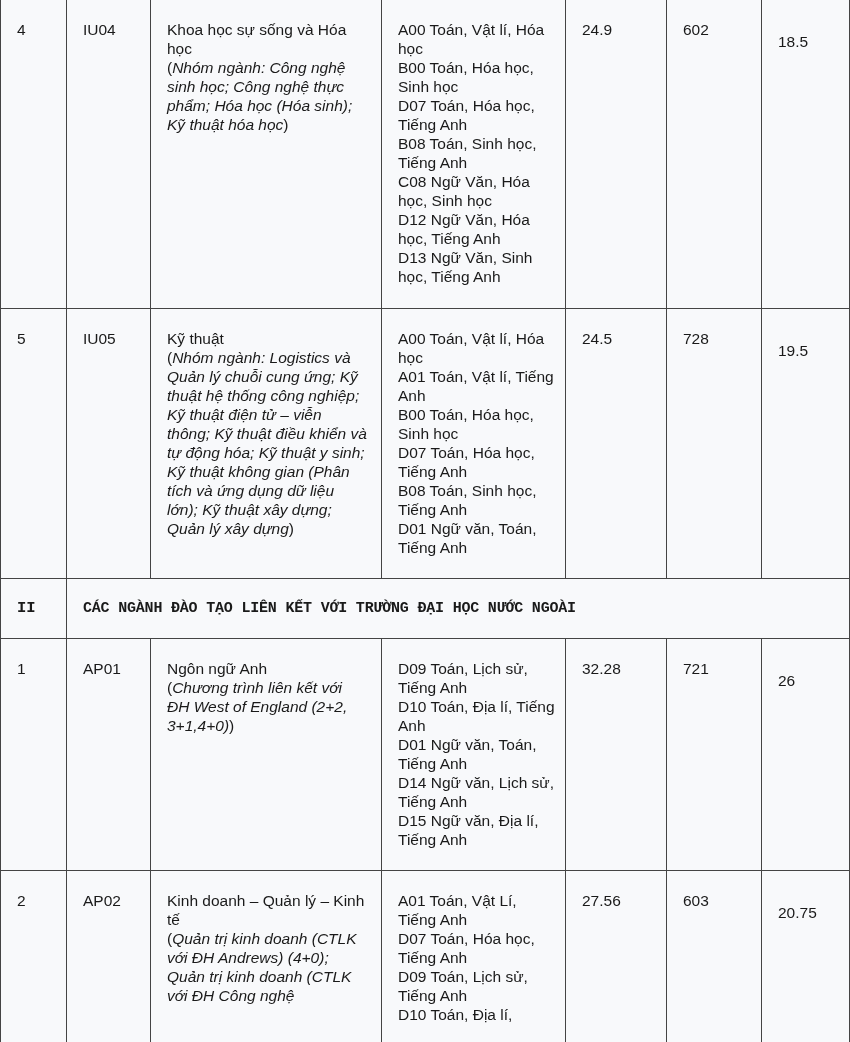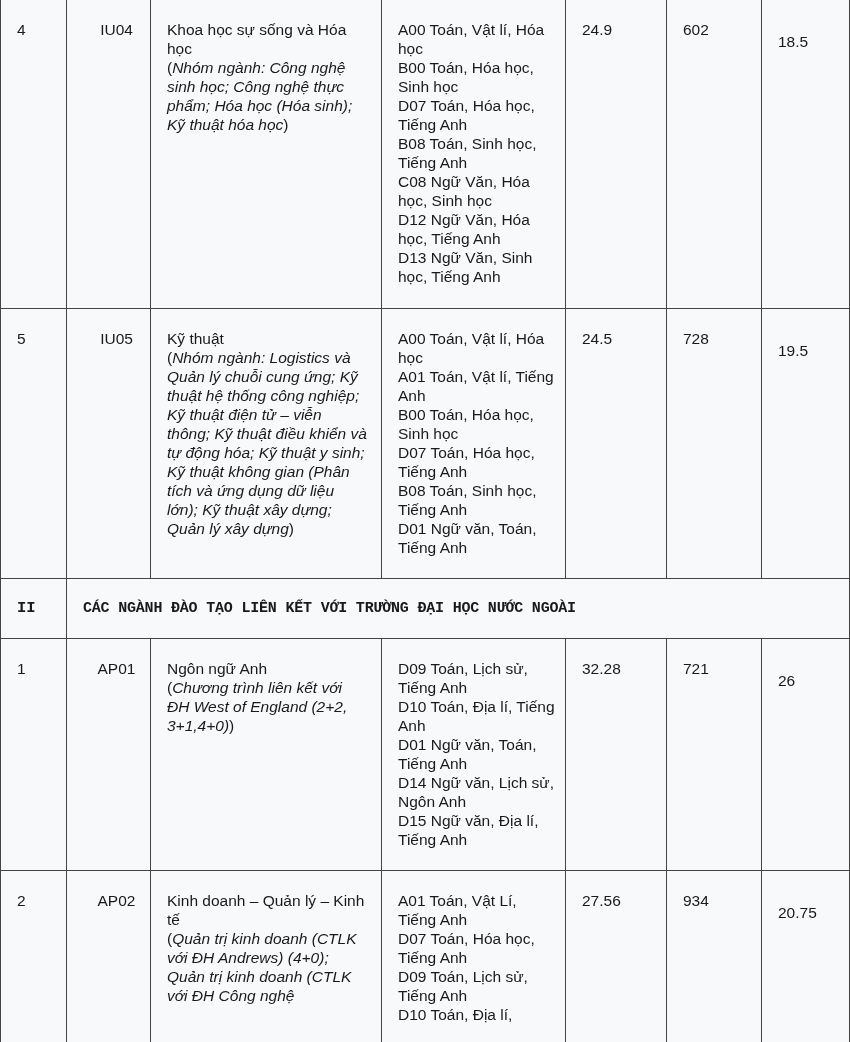--- a/index.html
+++ b/index.html
@@ -32,21 +32,21 @@
       line-height: 19px;
     }
     .c-stt { width: 66px; }
     .c-code { width: 84px; }
     .c-name { width: 231px; }
     .c-combo { width: 184px; }
     .c-s1 { width: 101px; }
     .c-s2 { width: 95px; }
     .c-s3 { width: 88px; }
     .cell { padding: 20px 0 0 16px; }
-    .cell.code { padding-left: 16px; text-align: center; }
+    .cell.code { padding-left: 16px; }
     .cell.name { padding: 20px 14px 0 16px; }
     .cell.combo { padding: 20px 8px 0 16px; }
     .cell.s3 { padding-top: 32px; padding-left: 16px; }
     .italic { font-style: italic; }
     .line { display: block; }
     tr.row-4 { height: 309px; }
     tr.row-5 { height: 270px; }
     tr.row-section { height: 60px; }
     tr.row-ap1 { height: 232px; }
     tr.row-ap2 { height: 172px; }
@@ -158,21 +158,21 @@
         <div class="cell name">
           <span>Ngôn ngữ Anh</span><br>
           <span>(</span><span class="italic">Chương trình liên kết với ĐH West of England (2+2, 3+1,4+0)</span><span>)</span>
         </div>
       </td>
       <td>
         <div class="cell combo">
           <span class="line">D09 Toán, Lịch sử, Tiếng Anh</span>
           <span class="line">D10 Toán, Địa lí, Tiếng Anh</span>
           <span class="line">D01 Ngữ văn, Toán, Tiếng Anh</span>
-          <span class="line">D14 Ngữ văn, Lịch sử, Ngôn Anh</span>
+          <span class="line">D14 Ngữ văn, Lịch sử, Tiếng Anh</span>
           <span class="line">D15 Ngữ văn, Địa lí, Tiếng Anh</span>
         </div>
       </td>
       <td>
           <div class="cell">32.28</div>
         </td>
       <td>
           <div class="cell">721</div>
         </td>
       <td>
@@ -199,20 +199,20 @@
           <span class="line">A01 Toán, Vật Lí, Tiếng Anh</span>
           <span class="line">D07 Toán, Hóa học, Tiếng Anh</span>
           <span class="line">D09 Toán, Lịch sử, Tiếng Anh</span>
           <span class="line">D10 Toán, Địa lí,</span>
         </div>
       </td>
       <td>
           <div class="cell">27.56</div>
         </td>
       <td>
-          <div class="cell">934</div>
+          <div class="cell">603</div>
         </td>
       <td>
           <div class="cell s3">20.75</div>
         </td>
     </tr>
   </tbody>
 </table>
 
 </body></html>

